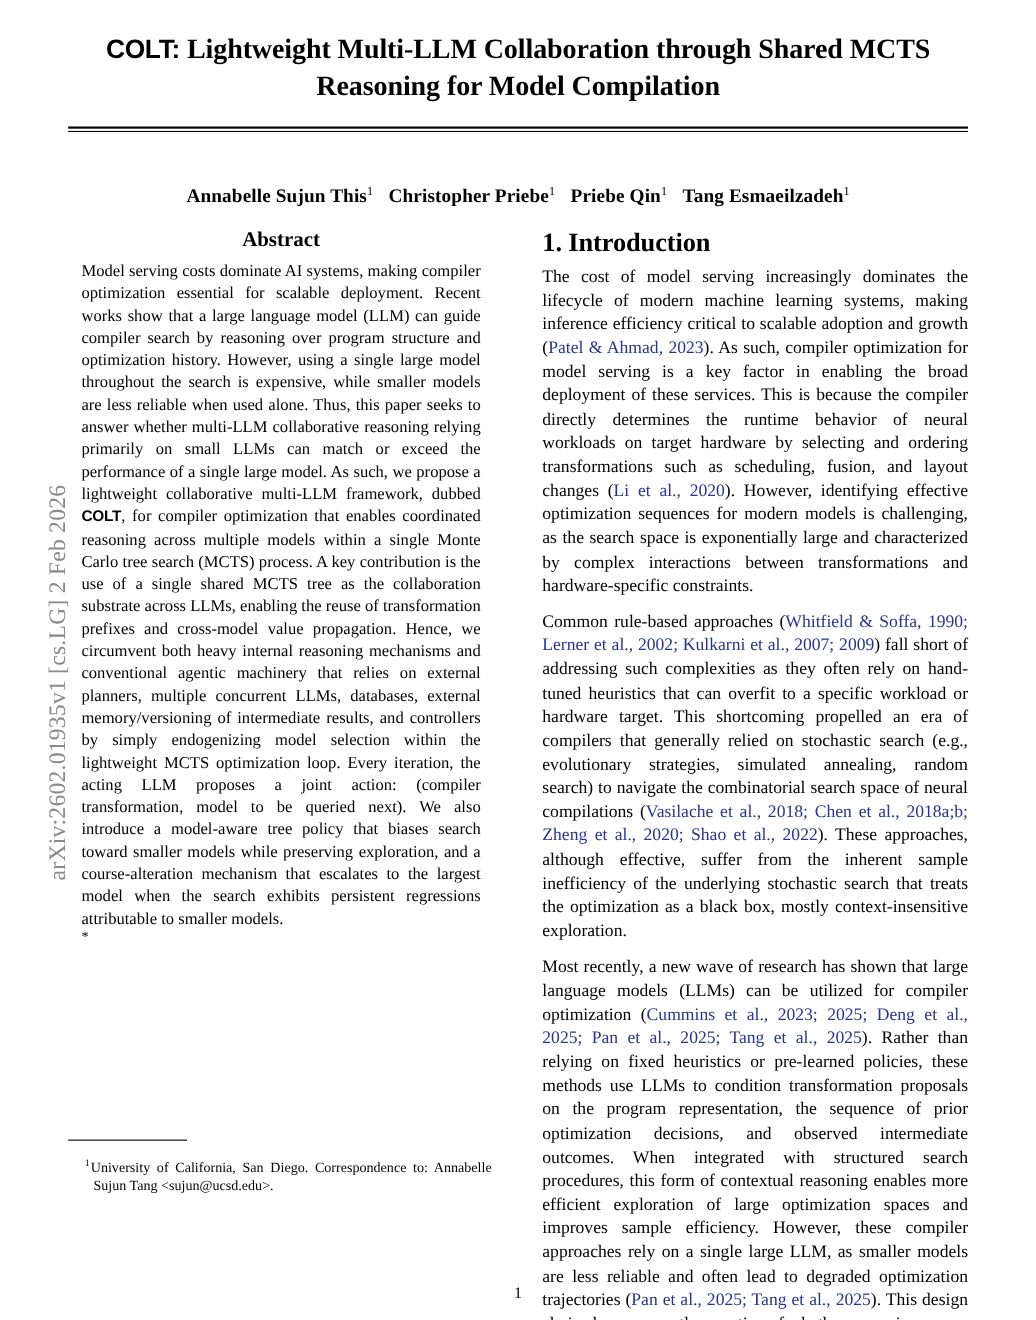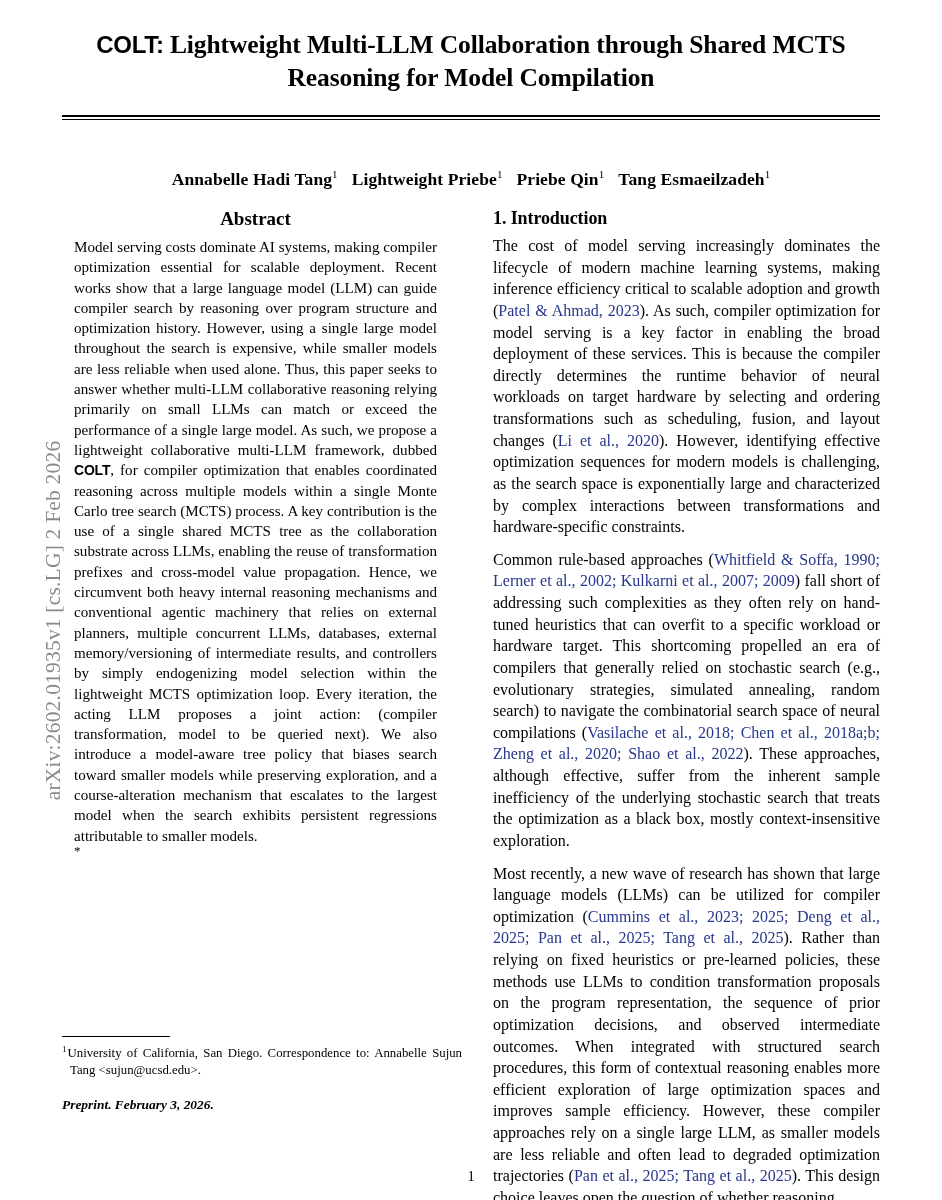--- a/index.html
+++ b/index.html
@@ -116,21 +116,21 @@
     margin-top: 32px;
   }
   .abs-star {
     margin: 0 12px;
     font-size: 13px;
     line-height: 0.7;
   }
 
   .sec-head {
     margin: 0 0 6px 0;
-    font-size: 18px;
+    font-size: 24px;
     font-weight: bold;
     letter-spacing: -0.1px;
   }
   .para {
     margin: 0 0 11px 0;
     font-size: 16px;
     line-height: 1.352;
     text-align: justify;
     text-justify: inter-word;
   }
@@ -143,21 +143,21 @@
     top: 1036px;
     width: 400px;
   }
   .fn-rule {
     width: 108px;
     height: 0;
     border-top: 1.6px solid #000;
     margin: 0 0 7px 0;
   }
   .fn-affil {
-    margin: 0;
+    margin: 15px;
     font-size: 12.8px;
     line-height: 1.30;
     text-indent: 0;
     padding-left: 8px;
     text-align: justify;
   }
   .fn-affil .sup {
     font-size: 9px;
     vertical-align: super;
     margin-left: -8px;
@@ -196,21 +196,21 @@
 
 <div class="page">
 
   <h1 class="title">
     <span class="brand">COLT:</span><span> Lightweight Multi-LLM Collaboration through Shared MCTS Reasoning for Model Compilation</span>
   </h1>
 
   <hr class="rule-double">
 
   <div class="authors">
-    <span><span>Annabelle Hadi Tang</span><span class="aff">1</span></span><span class="gap"></span><span><span>Lightweight Priebe</span><span class="aff">1</span></span><span class="gap"></span><span><span>Priebe Qin</span><span class="aff">1</span></span><span class="gap"></span><span><span>Tang Esmaeilzadeh</span><span class="aff">1</span></span>
+    <span><span>Annabelle Sujun This</span><span class="aff">1</span></span><span class="gap"></span><span><span>Christopher Priebe</span><span class="aff">1</span></span><span class="gap"></span><span><span>Priebe Qin</span><span class="aff">1</span></span><span class="gap"></span><span><span>Tang Esmaeilzadeh</span><span class="aff">1</span></span>
   </div>
 
   <div class="columns">
 
     <div class="col">
       <h2 class="abstract-head">Abstract</h2>
       <p class="abstract-body"><span>Model serving costs dominate AI systems, making compiler optimization essential for scalable deployment. Recent works show that a large language model (LLM) can guide compiler search by reasoning over program structure and optimization history. However, using a single large model throughout the search is expensive, while smaller models are less reliable when used alone. Thus, this paper seeks to answer whether multi-LLM collaborative reasoning relying primarily on small LLMs can match or exceed the performance of a single large model. As such, we propose a lightweight collaborative multi-LLM framework, dubbed </span><span class="brand">COLT</span><span>, for compiler optimization that enables coordinated reasoning across multiple models within a single Monte Carlo tree search (MCTS) process. A key contribution is the use of a single shared MCTS tree as the collaboration substrate across LLMs, enabling the reuse of transformation prefixes and cross-model value propagation. Hence, we circumvent both heavy internal reasoning mechanisms and conventional agentic machinery that relies on external planners, multiple concurrent LLMs, databases, external memory/versioning of intermediate results, and controllers by simply endogenizing model selection within the lightweight MCTS optimization loop. Every iteration, the acting LLM proposes a joint action: (compiler transformation, model to be queried next). We also introduce a model-aware tree policy that biases search toward smaller models while preserving exploration, and a course-alteration mechanism that escalates to the largest model when the search exhibits persistent regressions attributable to smaller models.</span></p>
       <p class="abs-star">*</p>
     </div>
 
@@ -219,18 +219,17 @@
       <p class="para"><span>The cost of model serving increasingly dominates the lifecycle of modern machine learning systems, making inference efficiency critical to scalable adoption and growth (</span><span class="cite">Patel &amp; Ahmad, 2023</span><span>). As such, compiler optimization for model serving is a key factor in enabling the broad deployment of these services. This is because the compiler directly determines the runtime behavior of neural workloads on target hardware by selecting and ordering transformations such as scheduling, fusion, and layout changes (</span><span class="cite">Li et al., 2020</span><span>). However, identifying effective optimization sequences for modern models is challenging, as the search space is exponentially large and characterized by complex interactions between transformations and hardware-specific constraints.</span></p>
       <p class="para"><span>Common rule-based approaches (</span><span class="cite">Whitfield &amp; Soffa, 1990; Lerner et al., 2002; Kulkarni et al., 2007; 2009</span><span>) fall short of addressing such complexities as they often rely on hand-tuned heuristics that can overfit to a specific workload or hardware target. This shortcoming propelled an era of compilers that generally relied on stochastic search (e.g., evolutionary strategies, simulated annealing, random search) to navigate the combinatorial search space of neural compilations (</span><span class="cite">Vasilache et al., 2018; Chen et al., 2018a;b; Zheng et al., 2020; Shao et al., 2022</span><span>). These approaches, although effective, suffer from the inherent sample inefficiency of the underlying stochastic search that treats the optimization as a black box, mostly context-insensitive exploration.</span></p>
       <p class="para"><span>Most recently, a new wave of research has shown that large language models (LLMs) can be utilized for compiler optimization (</span><span class="cite">Cummins et al., 2023; 2025; Deng et al., 2025; Pan et al., 2025; Tang et al., 2025</span><span>). Rather than relying on fixed heuristics or pre-learned policies, these methods use LLMs to condition transformation proposals on the program representation, the sequence of prior optimization decisions, and observed intermediate outcomes. When integrated with structured search procedures, this form of contextual reasoning enables more efficient exploration of large optimization spaces and improves sample efficiency. However, these compiler approaches rely on a single large LLM, as smaller models are less reliable and often lead to degraded optimization trajectories (</span><span class="cite">Pan et al., 2025; Tang et al., 2025</span><span>). This design choice leaves open the question of whether reasoning</span></p>
     </div>
 
   </div>
 
   <div class="footnotes">
     <div class="fn-rule"></div>
     <p class="fn-affil"><span class="sup">1</span><span>University of California, San Diego. Correspondence to: Annabelle Sujun Tang &lt;sujun@ucsd.edu&gt;.</span></p>
-    <p class="fn-preprint">Preprint. February 3, 2026.</p>
   </div>
 
   <div class="page-number">1</div>
 
 </div>
 
 </body></html>

